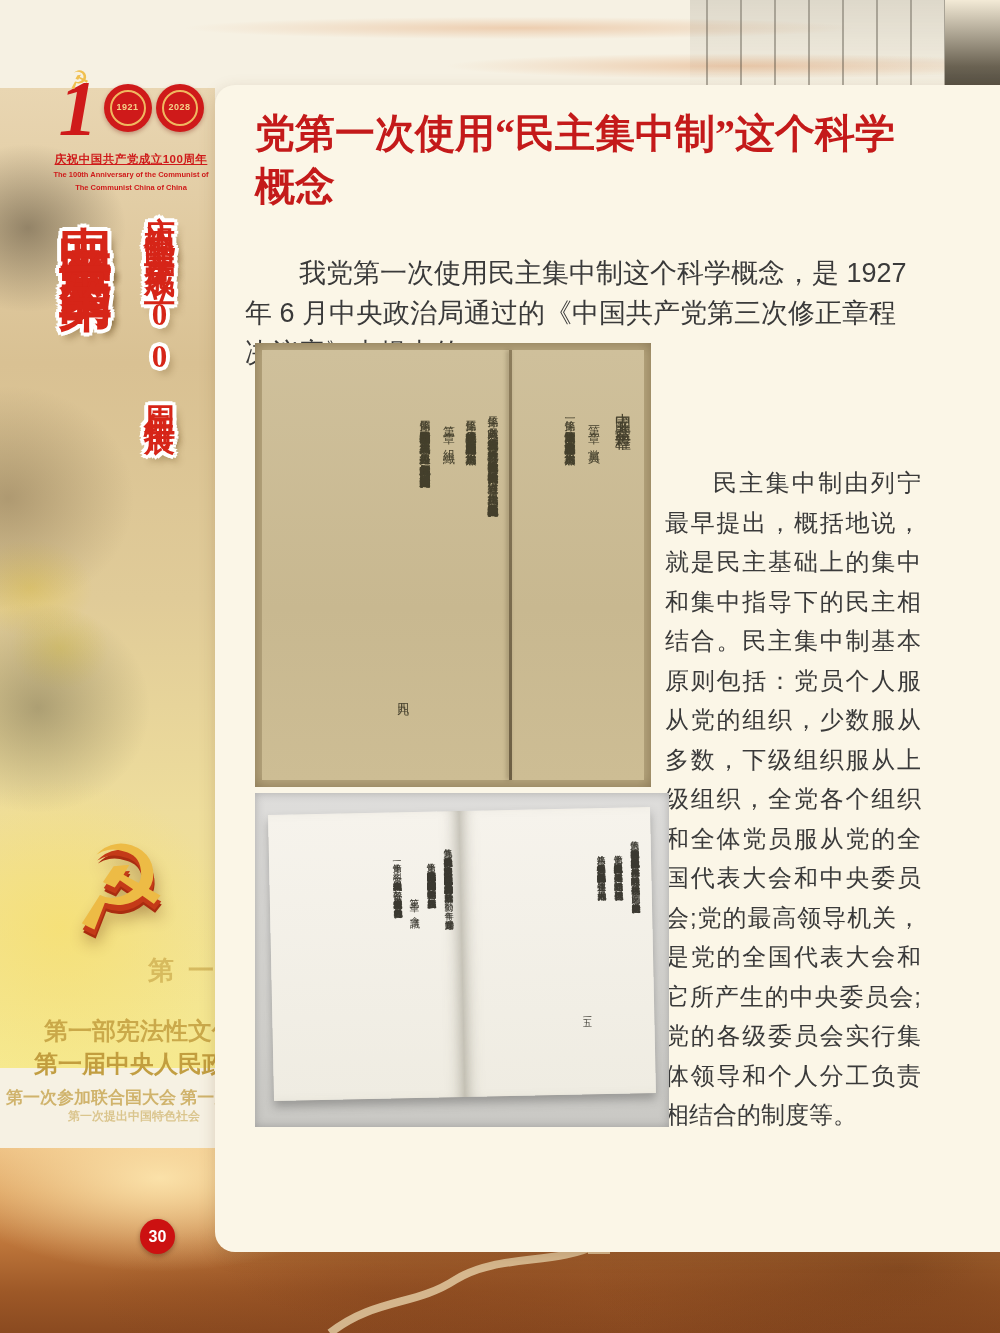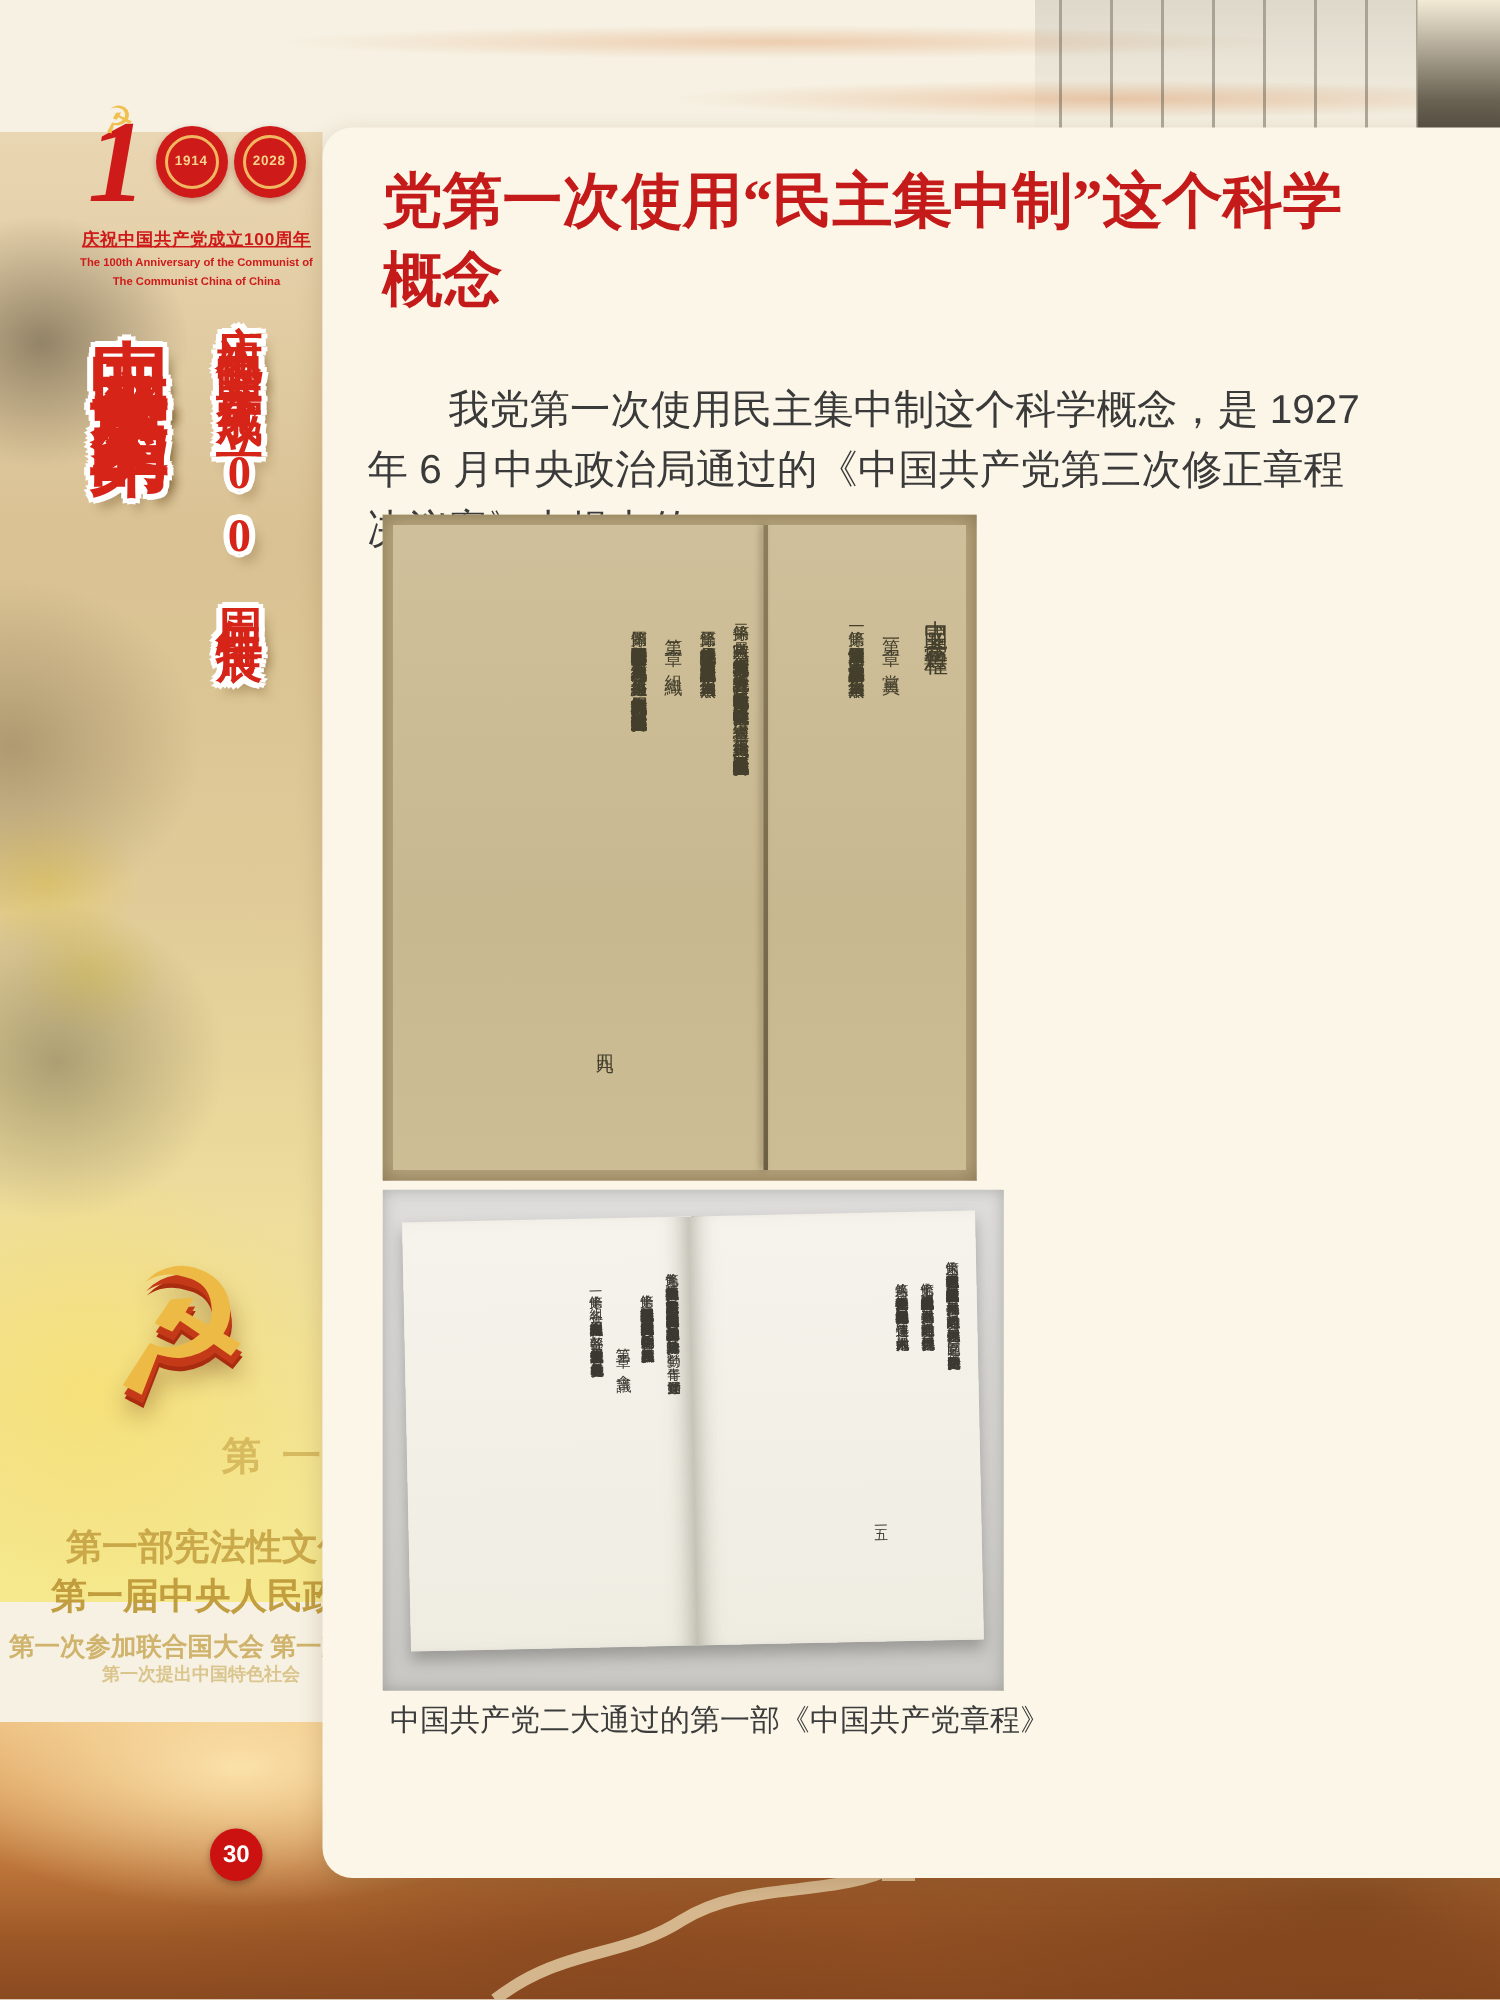--- a/index.html
+++ b/index.html
@@ -139,21 +139,21 @@
     <path d="M 330 185 C 375 150, 415 158, 455 132 C 498 105, 555 118, 598 96 C 635 77, 658 62, 702 56" stroke="#ecd9b2" stroke-width="8" fill="none" opacity="0.75"></path>
     <rect x="588" y="80" width="22" height="26" fill="#e8d4ac" opacity="0.8"></rect>
   </svg>
 </div>
 
 <div class="logo">
   <div class="logo-row">
     <span class="logo-hs">☭</span>
     <span class="logo-digit">1</span>
     <span class="logo-circle">
-      <span class="logo-year">1914</span>
+      <span class="logo-year">1921</span>
     </span>
     <span class="logo-circle">
       <span class="logo-year">2028</span>
     </span>
   </div>
   <div class="logo-cn">庆祝中国共产党成立100周年</div>
   <div class="logo-en">The 100th Anniversary of the Communist of</div>
   <div class="logo-en">The Communist China of China</div>
 </div>
 
@@ -184,32 +184,32 @@
       </div>
       <div class="p1-fold"></div>
       <div class="p1-page p1-right">
         <div class="p1-col p1-title">中國共產黨章程</div>
         <div class="p1-col p1-chap">第一章　黨員</div>
         <div class="p1-col p1-art">第一條　本黨黨員無國籍性別之分，凡承認本黨宣言及章程并願忠實為本黨服務者，均得為本黨黨員。</div>
       </div>
     </div>
   </div>
 
+  <p class="right-col" style="margin:0;">民主集中制由列宁最早提出，概括地说，就是民主基础上的集中和集中指导下的民主相结合。民主集中制基本原则包括：党员个人服从党的组织，少数服从多数，下级组织服从上级组织，全党各个组织和全体党员服从党的全国代表大会和中央委员会;党的最高领导机关，是党的全国代表大会和它所产生的中央委员会;党的各级委员会实行集体领导和个人分工负责相结合的制度等。</p>
 
   <div class="photo2">
     <div class="booklet">
       <div class="p2-page p2-left">
         <div class="p2-col p2-art p2-art-hi">第九條　中央執行委員會執行大會的各種決議，審議及決定本黨政策及一切進行方法；區及地方執行委員會在其範圍及權限以內處理及決定一切進行方法；各委員會均互推委員長一人總理黨務及會計，其餘委員分掌政治、勞動、青年、婦女等運動。</div>
         <div class="p2-col p2-art">第十條　大會或中央執行委員會所決議之各種議案及各地臨時發生之特別問題，區及地方執行委員會均得指定若干黨員組織各種特別委員會處理之，此項特別委員會開會時，須以各該執行委員會一人為主席。</div>
         <div class="p2-col p2-chap">第三章　會議</div>
         <div class="p2-col p2-art">第十一條　各組，各處組由組長召集會議一次；各幹部，每月召集全體黨員或組長會議一次；各地方由執行委員會每月名</div>
       </div>
       <div class="p2-page p2-right">
         <div class="p2-col p2-art p2-art-hi">第六條　各區有兩個地方執行委員會以上，由該區代表會選舉五人組織該區執行委員會，并推舉候補委員三人，如遇委員離職時，得以候補委員代理之，區之範圍，由中央執行委員會隨時定之。</div>
         <div class="p2-col p2-art">第七條　中央執行委員會由全國代表大會選舉五人組織之，并選舉候補委員三人，如遇委員離職時，得以候補委員代理之。</div>
         <div class="p2-col p2-art">第八條　中央執行委員會委員任期一年，區及地方執行委員會委員任期均半年，連選得連任；候補人員由地方</div>
         <div class="p2-col p2-pageno">五一</div>
       </div>
     </div>
   </div>
 
-  <div class="caption">中国共产党二大通过的第一部《中国共产党章程》</div>
 </div>
 
 </body></html>

